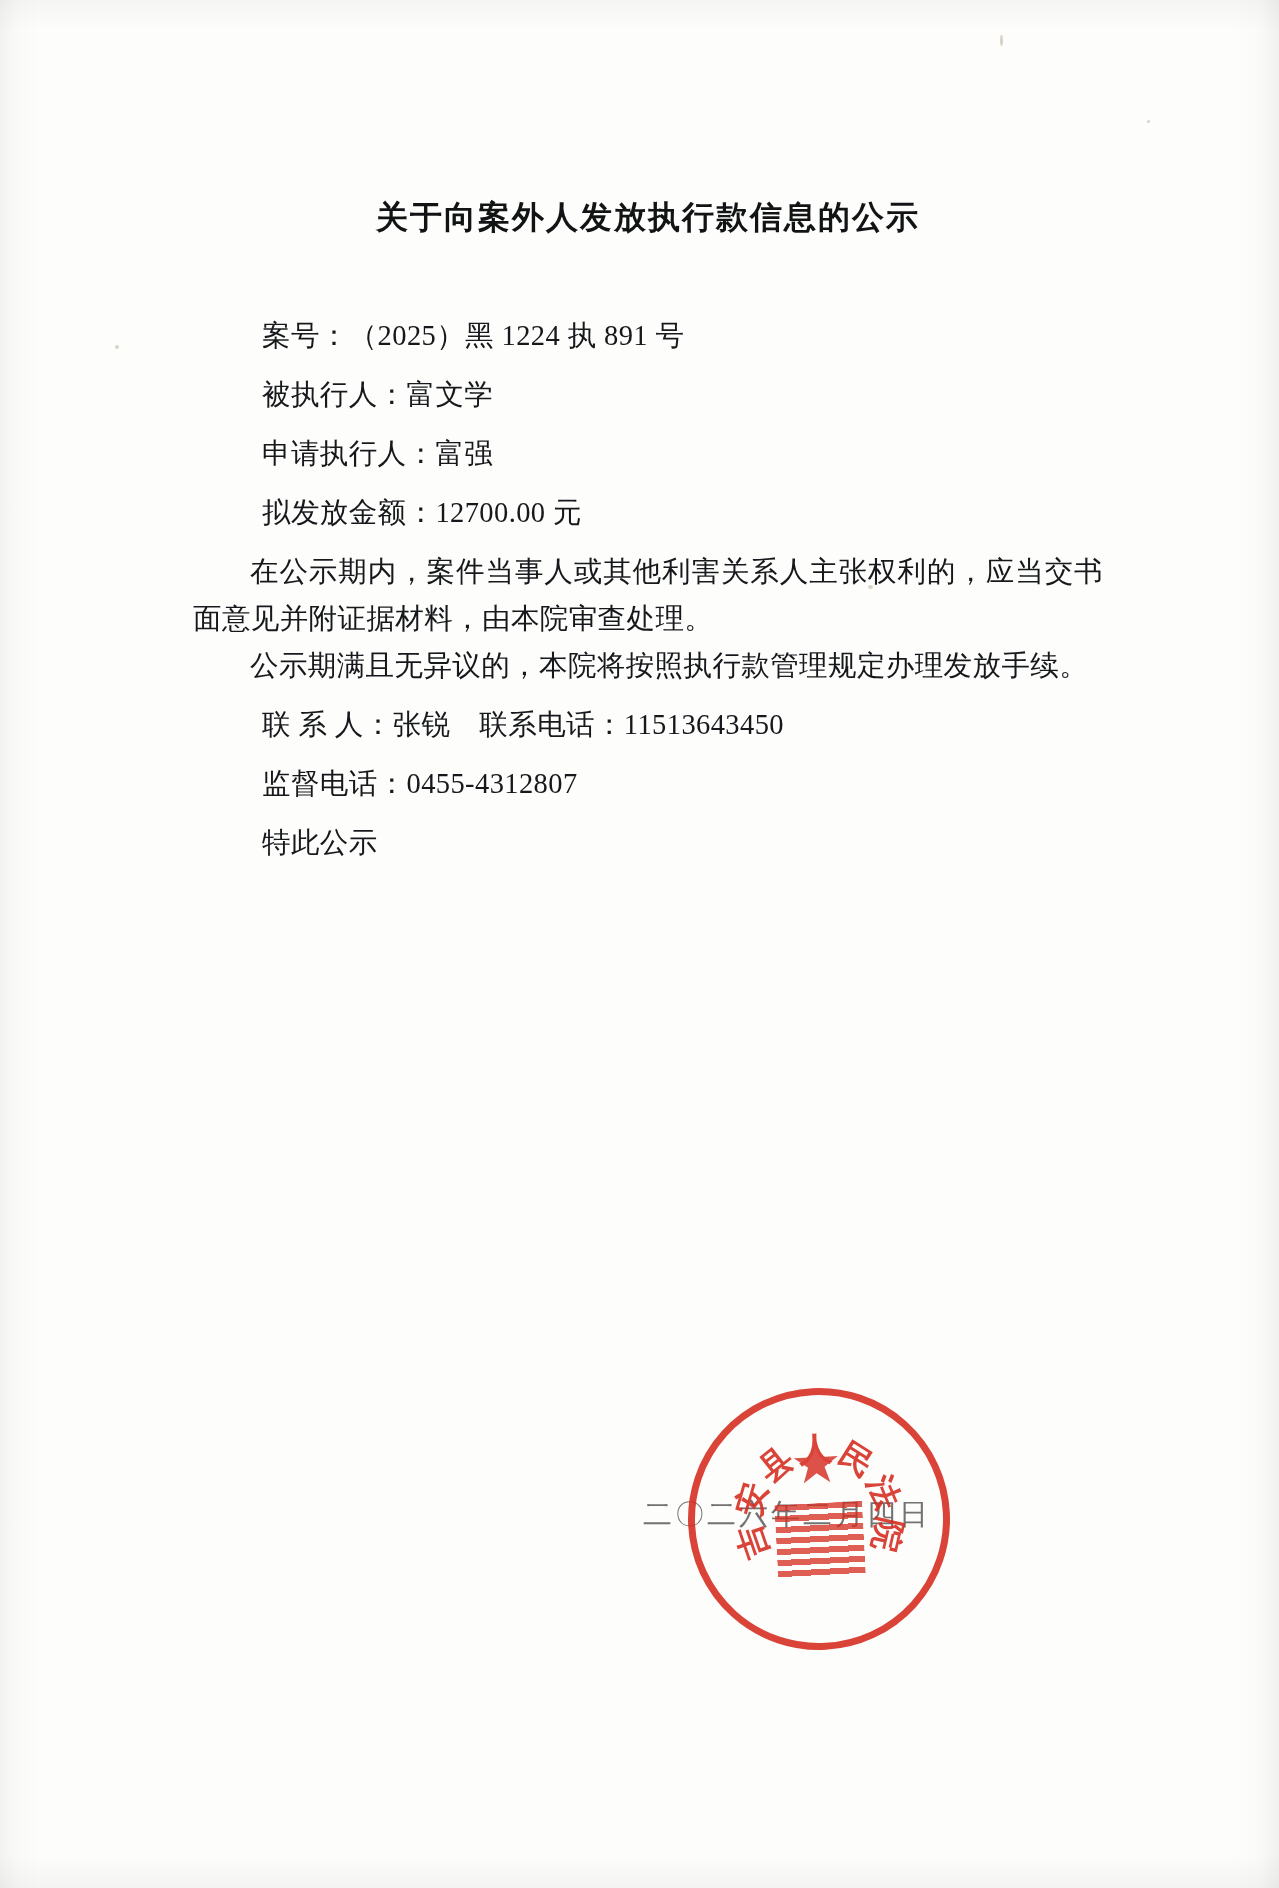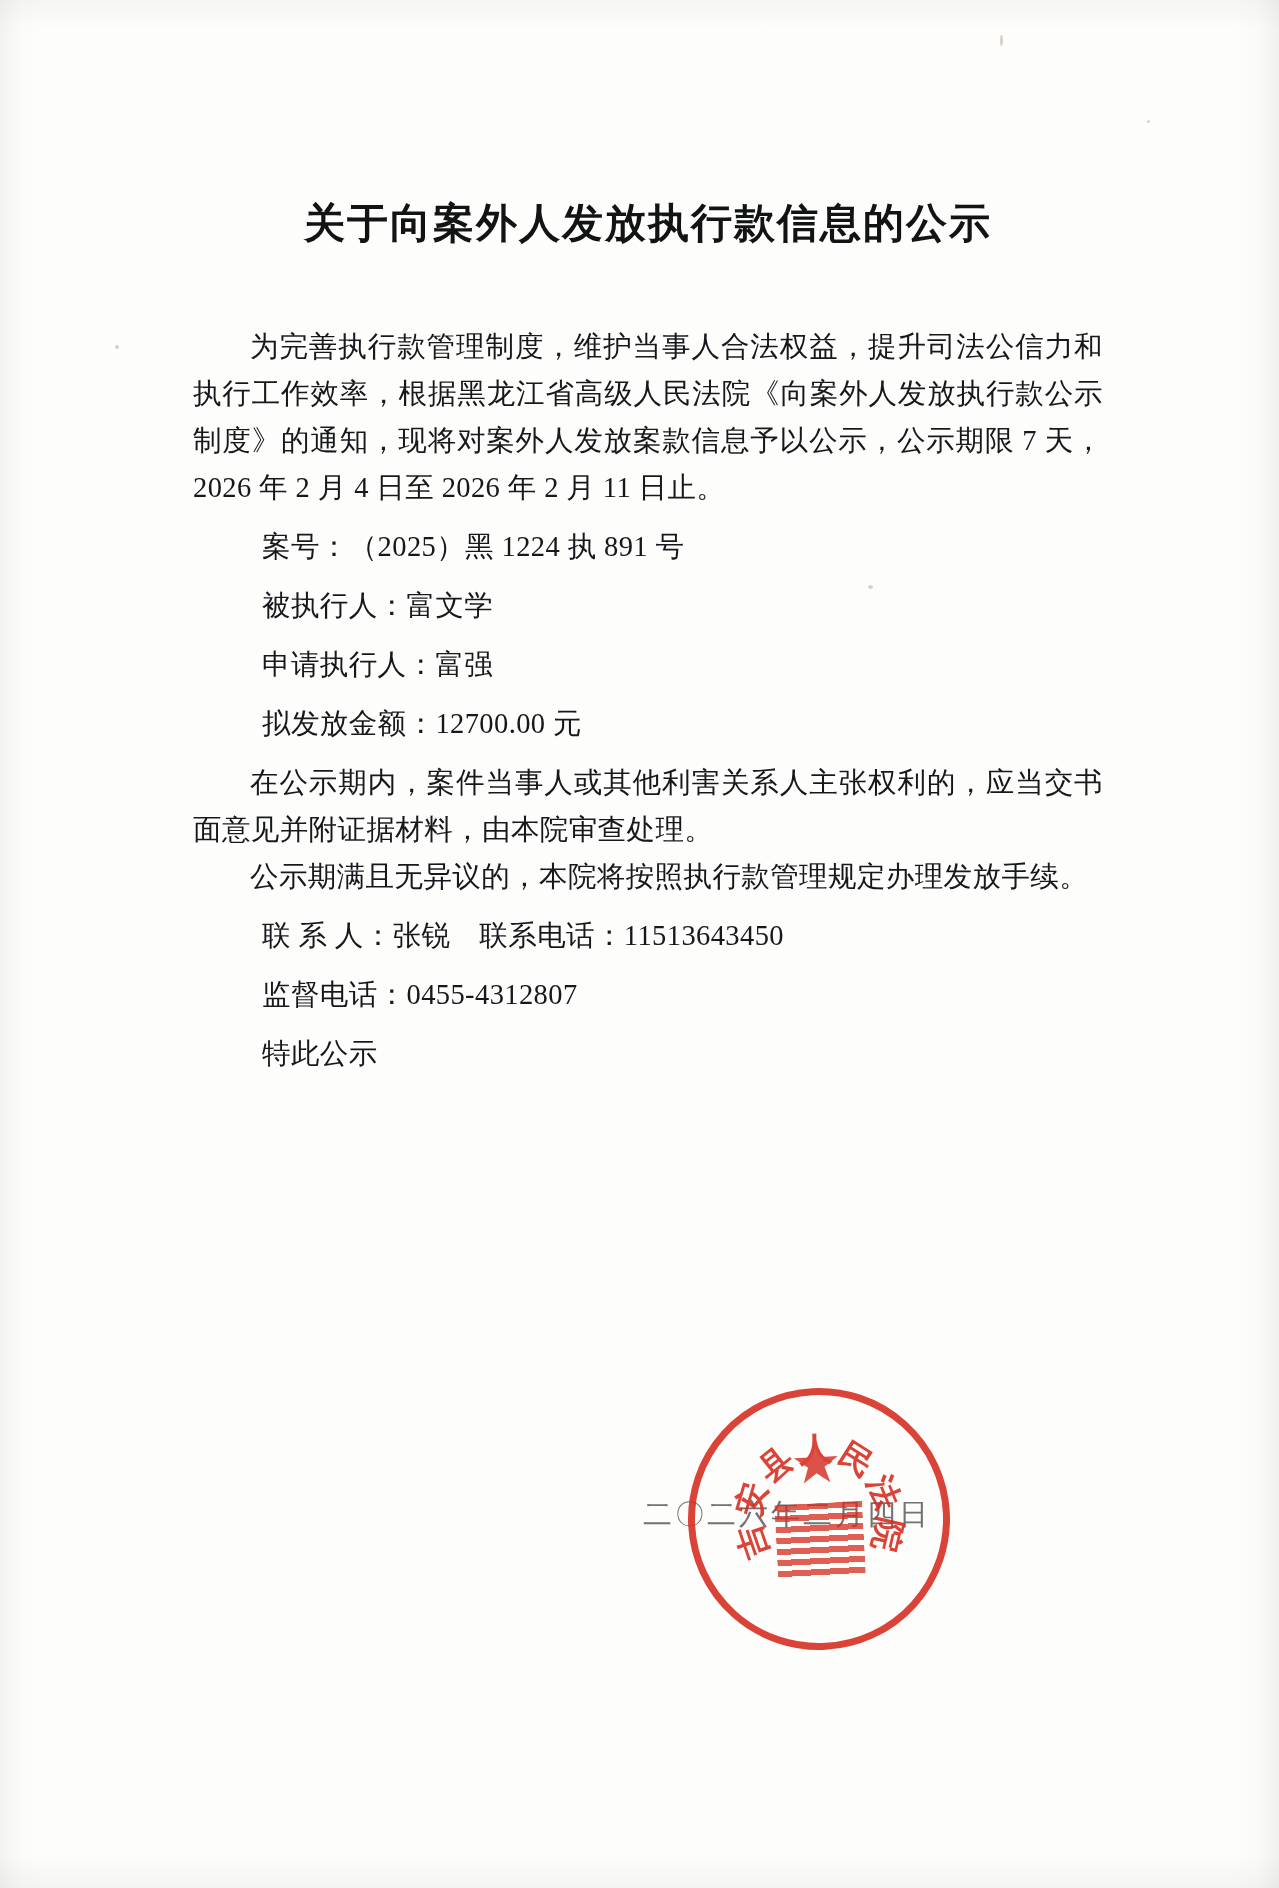--- a/index.html
+++ b/index.html
@@ -36,21 +36,21 @@
   }
   .content {
     position: absolute;
     left: 193px;
     top: 0;
     width: 910px;
   }
   .doc-title {
     margin: 0;
     padding-top: 196px;
-    font-size: 41px;
+    font-size: 32px;
     font-weight: bold;
     letter-spacing: 2px;
     text-align: center;
     font-family: "Liberation Serif", "DejaVu Serif", serif;
     color: #111315;
   }
   .body-text {
     margin-top: 72px;
     font-size: 28.5px;
     line-height: 47px;
@@ -157,21 +157,20 @@
   <div class="speck" style="left:1000px; top:35px; width:3px; height:11px;"></div>
   <div class="speck" style="left:115px; top:345px; width:4px; height:4px;"></div>
   <div class="speck" style="left:868px; top:585px; width:5px; height:4px;"></div>
   <div class="speck" style="left:1147px; top:120px; width:3px; height:3px;"></div>
 
   <div class="content">
 
     <h1 class="doc-title">关于向案外人发放执行款信息的公示</h1>
 
     <div class="body-text">
-      <p class="para">为完善执行款管理制度，维护当事人合法权益，提升司法公信力和执行工作效率，根据黑龙江省高级人民法院《向案外人发放执行款公示制度》的通知，现将对案外人发放案款信息予以公示，公示期限 7 天，2026 年 2 月 4 日至 2026 年 2 月 11 日止。</p>
       <p class="line">案号：（2025）黑 1224 执 891 号</p>
       <p class="line">被执行人：富文学</p>
       <p class="line">申请执行人：富强</p>
       <p class="line">拟发放金额：12700.00 元</p>
       <p class="para">在公示期内，案件当事人或其他利害关系人主张权利的，应当交书面意见并附证据材料，由本院审查处理。</p>
       <p class="para">公示期满且无异议的，本院将按照执行款管理规定办理发放手续。</p>
       <p class="line">联 系 人：张锐　联系电话：11513643450</p>
       <p class="line">监督电话：0455-4312807</p>
       <p class="line">特此公示</p>
     </div>

